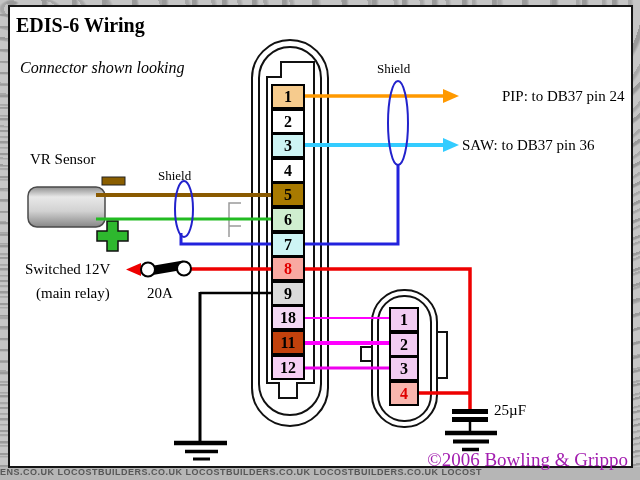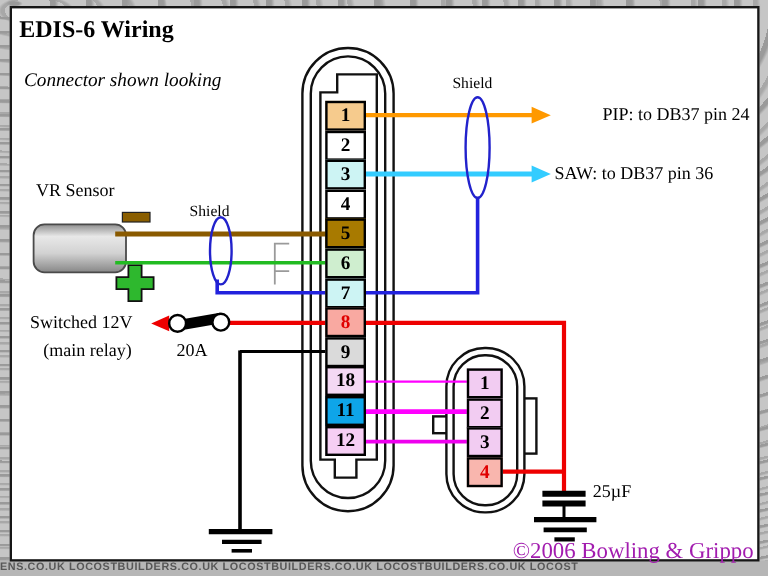--- a/index.html
+++ b/index.html
@@ -22,21 +22,21 @@
   .wm-bottom{position:absolute;left:0;top:467px;width:640px;height:27px;z-index:0;
     background:#b6b6b6;overflow:hidden;}
   .wm-bottom span{display:block;font:bold 9px "Liberation Sans",sans-serif;color:#575757;
     letter-spacing:.5px;white-space:nowrap;line-height:11px;}
   .pin{position:absolute;z-index:3;left:271px;width:30px;height:21px;border:2px solid #000;
     text-align:center;font:bold 16px "Liberation Serif",serif;line-height:21px;background:#fff;}
   .pin.small{left:389px;width:26px;}
   .c12-1{background:#f6cb8d}.c12-3{background:#cdf4f4}.c12-5{background:#a87a00}
   .c12-6{background:#cfeecf}.c12-7{background:#cdf4f4}
   .c12-8{background:#f9a9a1;color:#e00000}.c12-9{background:#dadada}
-  .c12-10{background:#f4d8f4}.c12-11{background:#0ea5e9}.c12-12{background:#f6cef4}
+  .c12-10{background:#f4d8f4}.c12-11{background:#c2410c}.c12-12{background:#f6cef4}
   .c4-1,.c4-2,.c4-3{background:#f2ccf2}
   .c4-4{background:#f9b6ae;color:#e00000}
 </style>
 </head>
 <body>
 
 <div class="wm-bottom">
   <span>ENS.CO.UK   LOCOSTBUILDERS.CO.UK   LOCOSTBUILDERS.CO.UK   LOCOSTBUILDERS.CO.UK   LOCOST</span>
 </div>
 

